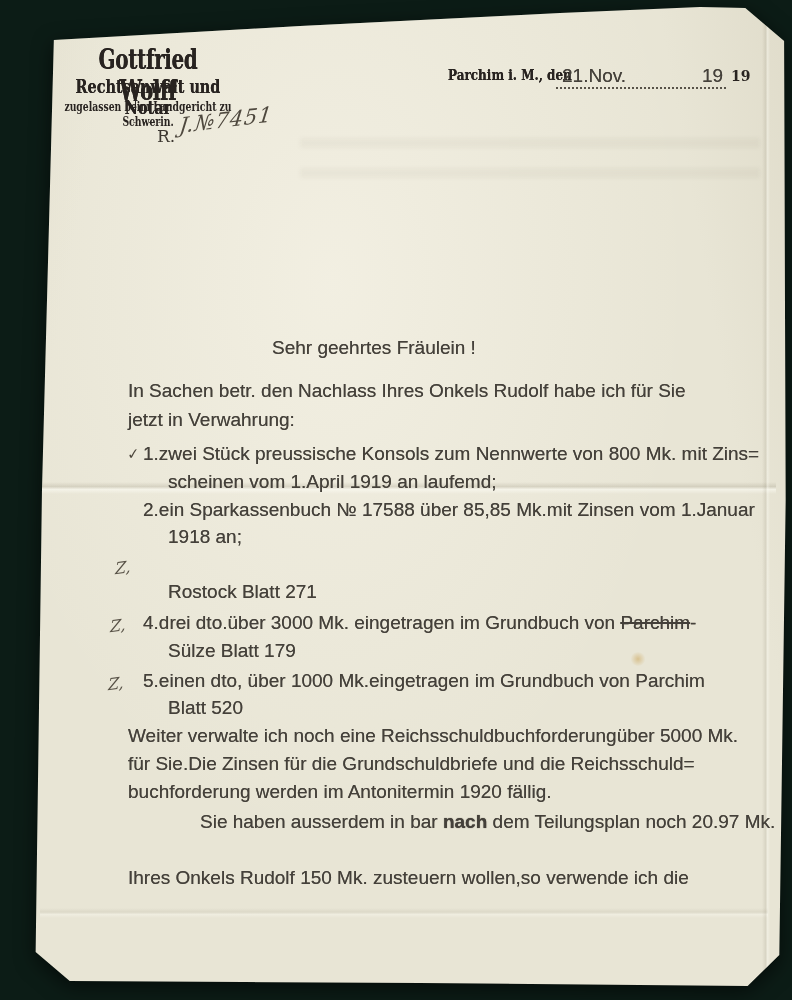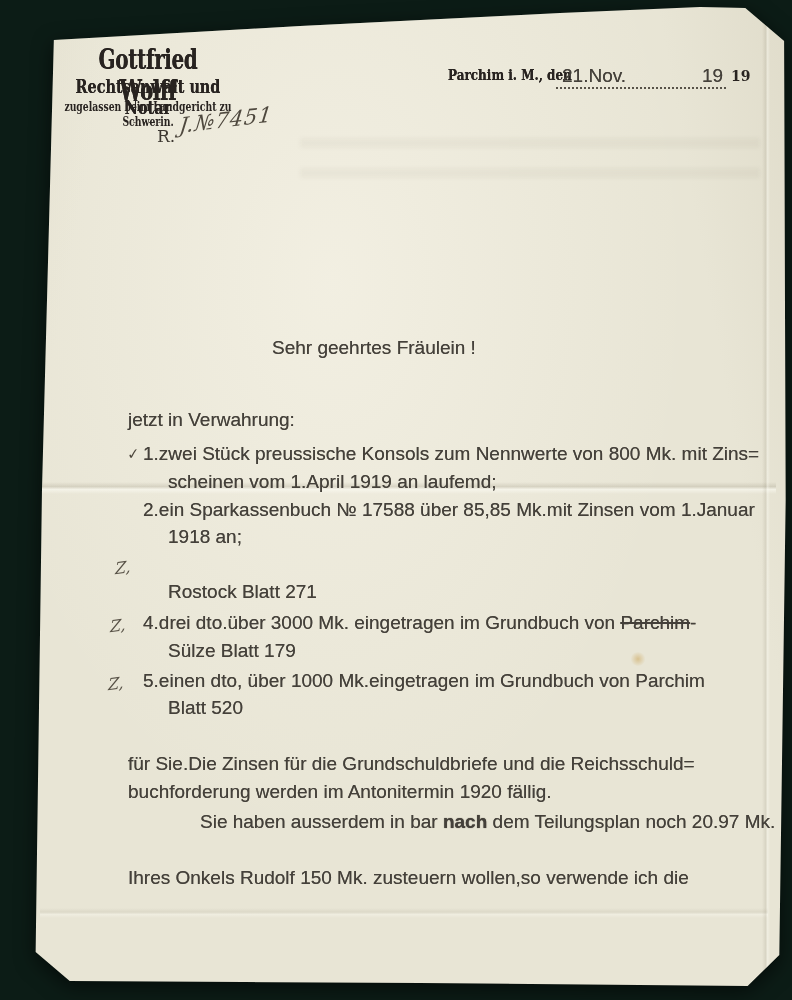--- a/index.html
+++ b/index.html
@@ -130,40 +130,42 @@
     <div>
       <span class="dl-place">Parchim i. M., den</span>
       <span class="dl-dots"></span>
       <span class="t dl-date">21.Nov.</span>
       <span class="t dl-year-typed">19</span>
       <span class="dl-year-printed">19</span>
     </div>
 
     <div class="t" style="left:272px;top:338px;">Sehr geehrtes Fräulein !</div>
 
+    <div class="t" style="left:128px;top:381px;">In Sachen betr. den Nachlass Ihres Onkels Rudolf habe ich für Sie</div>
     <div class="t" style="left:128px;top:410px;">jetzt in Verwahrung:</div>
 
     <div class="check" style="left:127px;top:445px;">✓</div>
     <div class="t" style="left:143px;top:444px;">1.zwei Stück preussische Konsols zum Nennwerte von 800 Mk. mit Zins=</div>
     <div class="t" style="left:168px;top:472px;">scheinen vom 1.April 1919 an laufemd;</div>
 
     <div class="t" style="left:143px;top:500px;">2.ein Sparkassenbuch № 17588 über 85,85 Mk.mit Zinsen vom 1.Januar</div>
     <div class="t" style="left:168px;top:527px;">1918 an;</div>
 
     <div class="mark" style="left:115px;top:558px;">Z,</div>
     <div class="t" style="left:168px;top:582px;">Rostock Blatt 271</div>
 
     <div class="mark" style="left:110px;top:616px;">Z,</div>
     <div class="t" style="left:143px;top:613px;"><span>4.drei dto.über 3000 Mk. eingetragen im Grundbuch von </span><span class="struck">Parchim</span><span>-</span></div>
     <div class="t" style="left:168px;top:641px;">Sülze Blatt 179</div>
 
     <div class="mark" style="left:108px;top:674px;">Z,</div>
     <div class="t" style="left:143px;top:671px;">5.einen dto, über 1000 Mk.eingetragen im Grundbuch von Parchim</div>
     <div class="t" style="left:168px;top:698px;">Blatt 520</div>
 
+    <div class="t" style="left:128px;top:726px;">Weiter verwalte ich noch eine Reichsschuldbuchforderungüber 5000 Mk.</div>
     <div class="t" style="left:128px;top:754px;">für Sie.Die Zinsen für die Grundschuldbriefe und die Reichsschuld=</div>
     <div class="t" style="left:128px;top:782px;">buchforderung werden im Antonitermin 1920 fällig.</div>
 
     <div class="t" style="left:200px;top:812px;"><span>Sie haben ausserdem in bar </span><b>nach</b><span> dem Teilungsplan noch 20.97 Mk.</span></div>
     <div class="t" style="left:128px;top:868px;">Ihres Onkels Rudolf 150 Mk. zusteuern wollen,so verwende ich die</div>
 
   </div>
 </div>
 
 </body></html>

